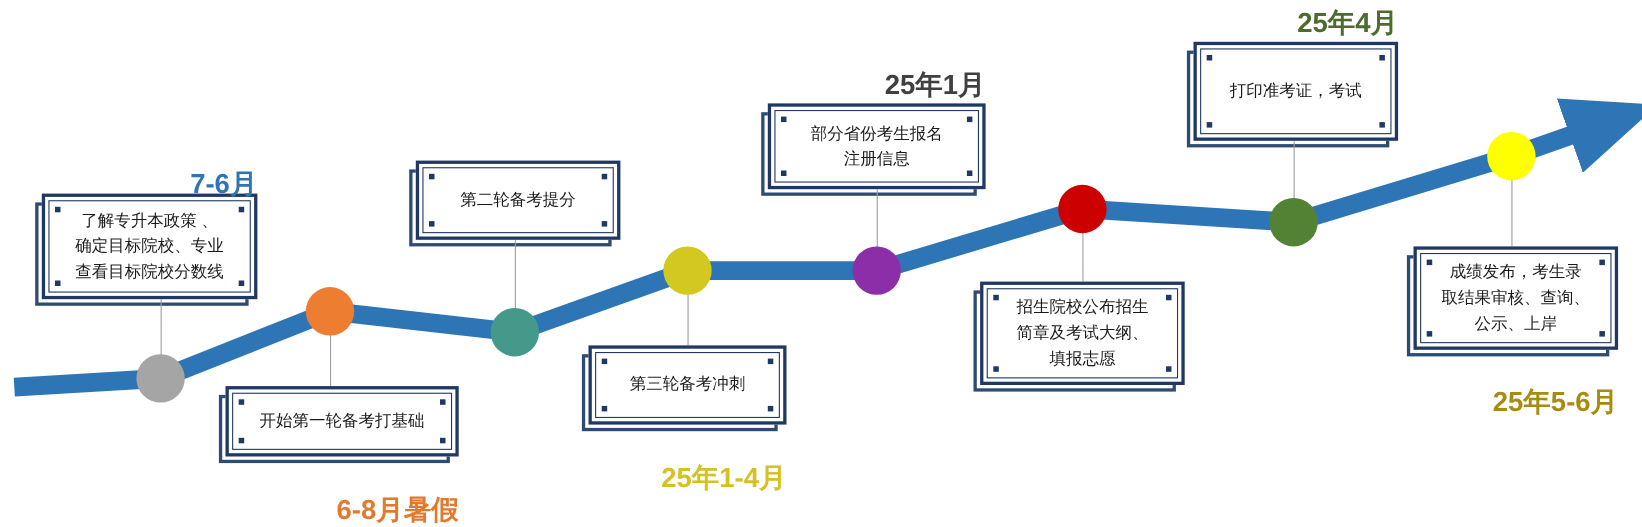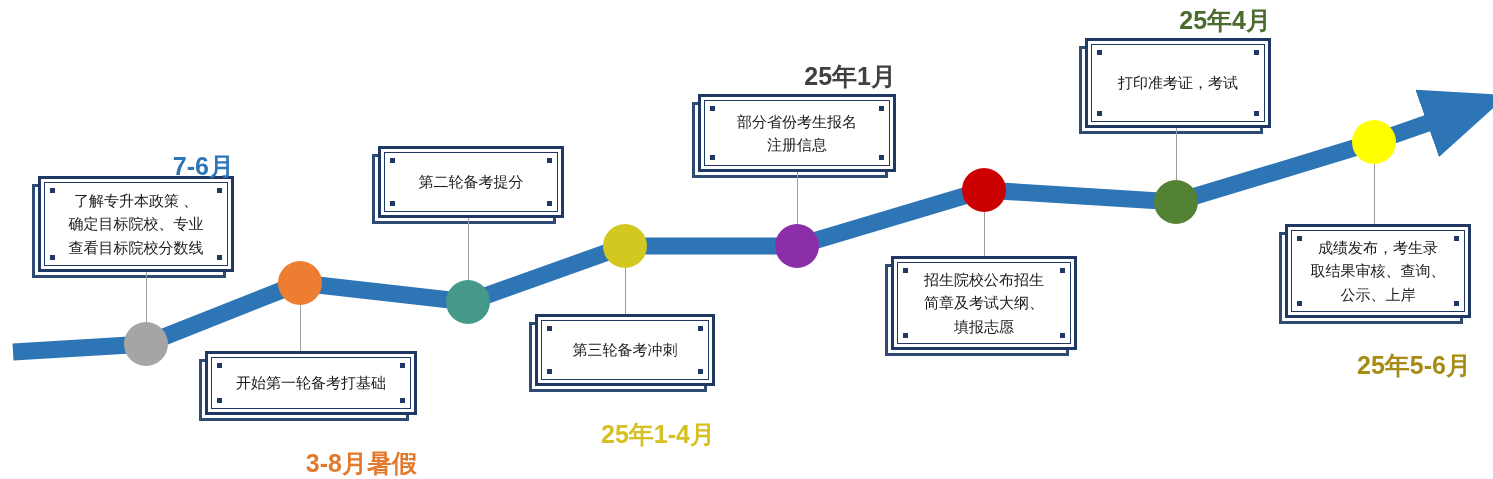--- a/index.html
+++ b/index.html
@@ -107,21 +107,21 @@
       <div class="box-line">查看目标院校分数线</div>
     </div>
   </div>
   <div class="period" style="left:38px;top:150px;width:196px;color:#2E75B6;">7-6月</div>
 
   <div class="box" style="left:205px;top:351px;width:212px;height:64px;">
     <div class="box-inner">
       <div class="box-line">开始第一轮备考打基础</div>
     </div>
   </div>
-  <div class="period" style="left:205px;top:447px;width:212px;color:#E3792C;">3-8月暑假</div>
+  <div class="period" style="left:205px;top:447px;width:212px;color:#E3792C;">6-8月暑假</div>
 
   <div class="box" style="left:378px;top:146px;width:186px;height:72px;">
     <div class="box-inner">
       <div class="box-line">第二轮备考提分</div>
     </div>
   </div>
 
   <div class="box" style="left:535px;top:314px;width:180px;height:72px;">
     <div class="box-inner">
       <div class="box-line">第三轮备考冲刺</div>

